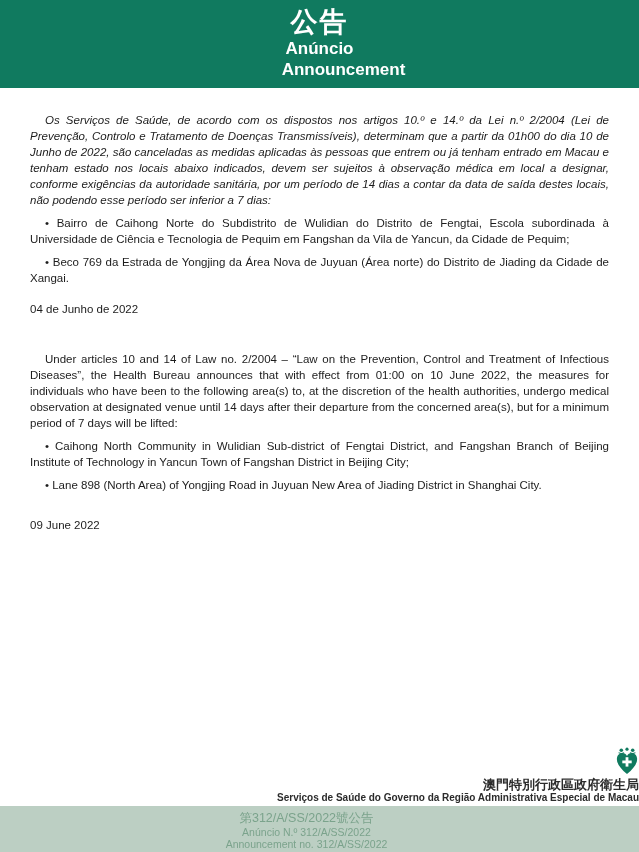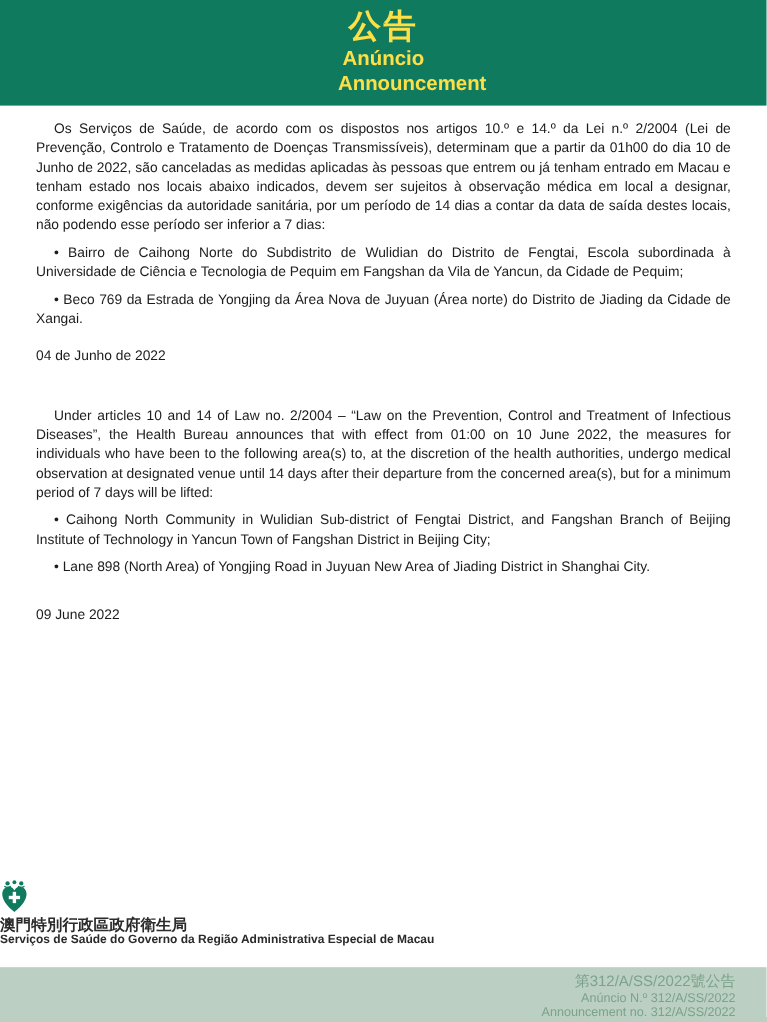--- a/index.html
+++ b/index.html
@@ -9,64 +9,64 @@
     height: 852px;
     margin: 0 auto;
     background: #ffffff;
     font-family: "Liberation Sans", "DejaVu Sans", sans-serif;
     color: #1c1c1c;
     overflow: hidden;
   }
   
   .header-band {
     background: #107a5f;
-    color: #fde047;
+    color: #ffffff;
     text-align: center;
     height: 88px;
     padding-top: 6px;
     box-sizing: border-box;
   }
   .title-zh   { font-size: 27px; font-weight: bold; line-height: 32px; letter-spacing: 2px; }
   .title-pt   { font-size: 17px; font-weight: bold; line-height: 21px; }
   .title-en   { font-size: 17px; font-weight: bold; line-height: 21px; padding-left: 48px; }
   
   .content { padding: 0 30px; }
   .para, .bullet, .dateline { margin: 0; text-align: justify; }
   .zh-text   { font-size: 13.5px; line-height: 21px; }
   .lat-text  { font-size: 11.5px; line-height: 16px; }
   .para       { text-indent: 15px; }
   .bullet     { text-indent: 15px; }
   .sec-zh .para    { margin-top: 17px; }
   .sec-zh .bullet  { margin-top: 6px; }
   .sec-zh .dateline{ margin-top: 13px; }
-  .sec-pt .para    { margin-top: 12px; }
+  .sec-pt .para    { margin-top: 24px; font-style: italic; }
   .sec-pt .bullet  { margin-top: 7px; }
   .sec-pt .dateline{ margin-top: 15px; }
   .sec-en .para    { margin-top: 34px; }
   .sec-en .bullet  { margin-top: 7px; }
   .sec-en .dateline{ margin-top: 24px; }
   
   .footer {
     position: absolute;
     left: 0; right: 0;
-    bottom: 62px;
-    text-align: left;
+    bottom: 48px;
+    text-align: right;
     padding-bottom: 0;
   }
   .logo-wrap { line-height: 0; margin-bottom: 2px; }
   .dept-zh { font-size: 13px; font-weight: bold; line-height: 15px; color: #2b2b2b; }
   .dept-pt { font-size: 10px; line-height: 12px; color: #2b2b2b; font-weight: bold; }
   
   .ref-band {
     position: absolute;
     left: 0; right: 0; bottom: 0;
     height: 46px;
     background: #bccfc3;
     color: #7ba38c;
-    text-align: right;
+    text-align: center;
     padding: 5px 26px 0 0;
     box-sizing: border-box;
   }
   .ref-zh { font-size: 12.5px; line-height: 15px; }
   .ref-pt { font-size: 10.5px; line-height: 12px; }
   .ref-en { font-size: 10.5px; line-height: 12px; }
 </style>
 </head>
 <body>
 

